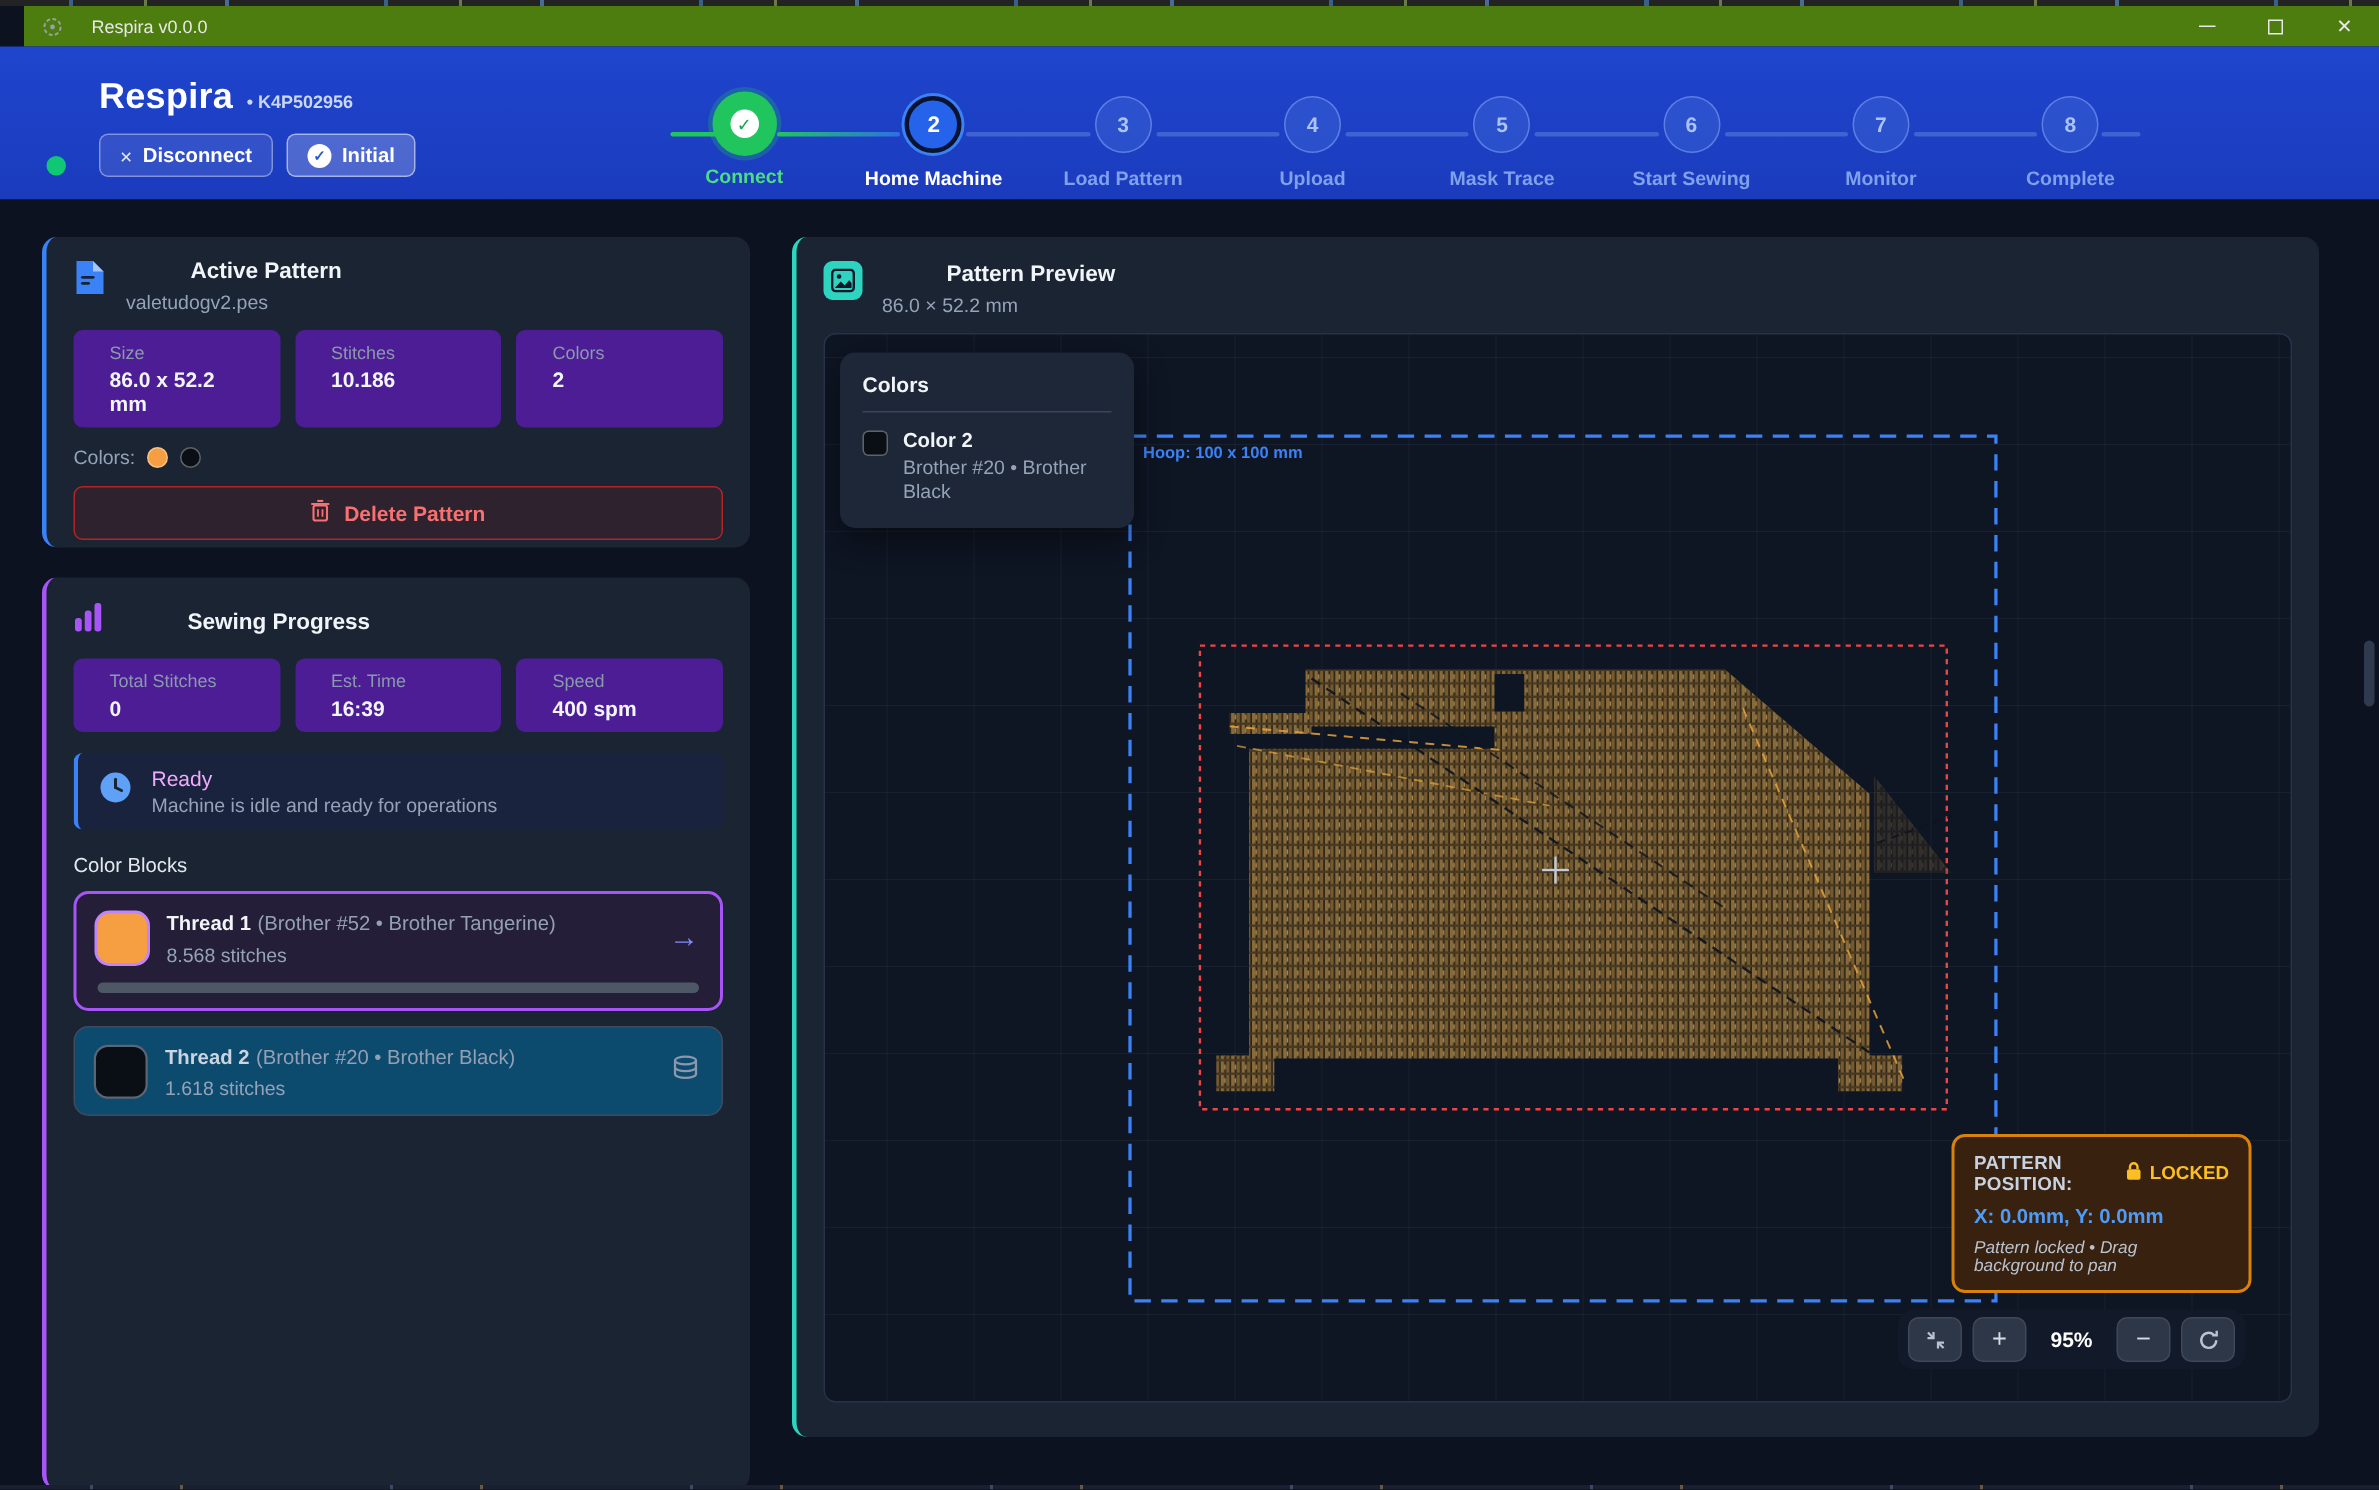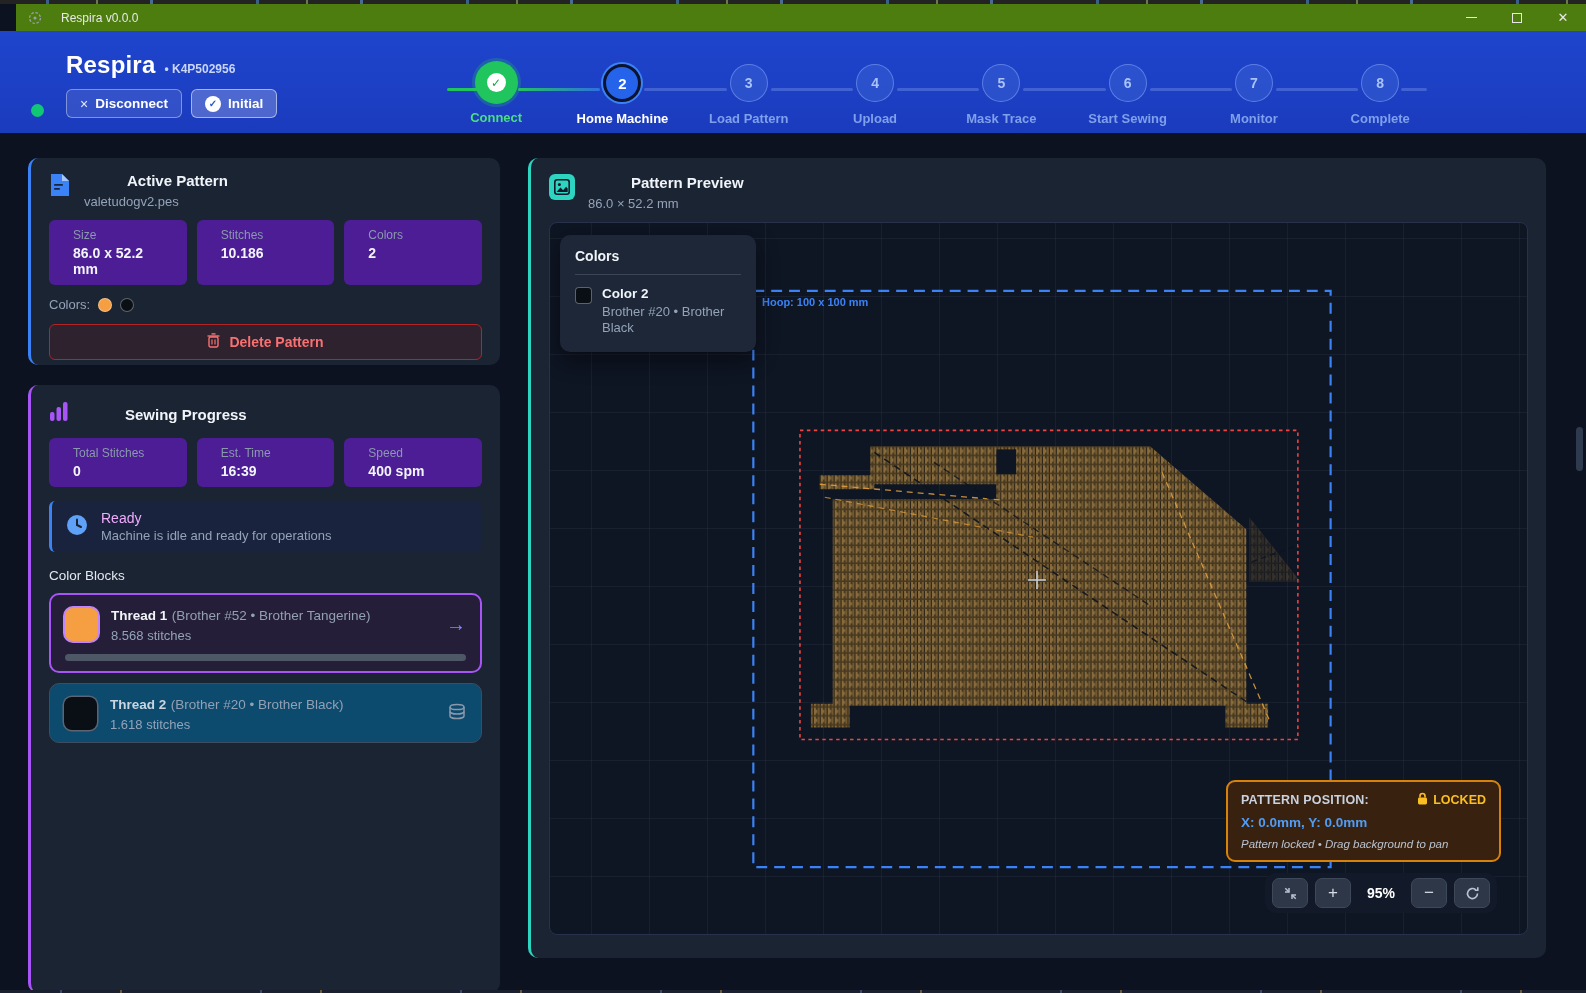--- a/index.html
+++ b/index.html
@@ -122,21 +122,21 @@
 
   .legend { position:absolute; left:10px; top:12px; width:196px; background:#1d2737; border-radius:10px;
     padding:13px 15px; box-shadow:0 8px 22px rgba(0,0,0,.45); }
   .legend-title { font-size:14px; font-weight:bold; color:#f1f5f9; }
   .legend hr { border:none; border-top:1px solid #3a4558; margin:10px 0 11px; }
   .legend-entry { display:flex; gap:10px; margin-bottom:10px; }
   .legend-swatch { width:17px; height:17px; border-radius:4px; border:1px solid rgba(255,255,255,.35); flex-shrink:0; margin-top:1px; }
   .legend-name { font-size:13.5px; font-weight:bold; color:#f1f5f9; }
   .legend-detail { font-size:13px; color:#94a3b8; margin-top:3px; line-height:1.25; }
 
-  .pos-overlay { position:absolute; right:26px; bottom:72px; width:275px; background:#38220f;
+  .pos-overlay { position:absolute; right:26px; bottom:72px; width:200px; background:#38220f;
     border:2px solid #d9820b; border-radius:9px; padding:10px 13px; }
   .pos-row1 { display:flex; align-items:center; justify-content:space-between; }
   .pos-title { font-size:12.5px; font-weight:bold; color:#c8d2e0; letter-spacing:.2px; }
   .pos-lock { display:flex; align-items:center; gap:5px; font-size:12.5px; font-weight:bold; color:#fbbf24; }
   .pos-coords { margin-top:7px; font-size:13.5px; font-weight:bold; color:#4f9cf7; }
   .pos-hint { margin-top:8px; font-size:11.5px; font-style:italic; color:#b9c2cf; }
 
   .zoom-bar { position:absolute; right:30px; bottom:21px; background:rgba(18,26,41,.92); border-radius:11px;
     padding:5px 7px; display:flex; align-items:center; gap:7px; }
   .zoom-btn { width:36px; height:30px; border-radius:7px; background:#2d3747; border:1px solid #3d4859;

